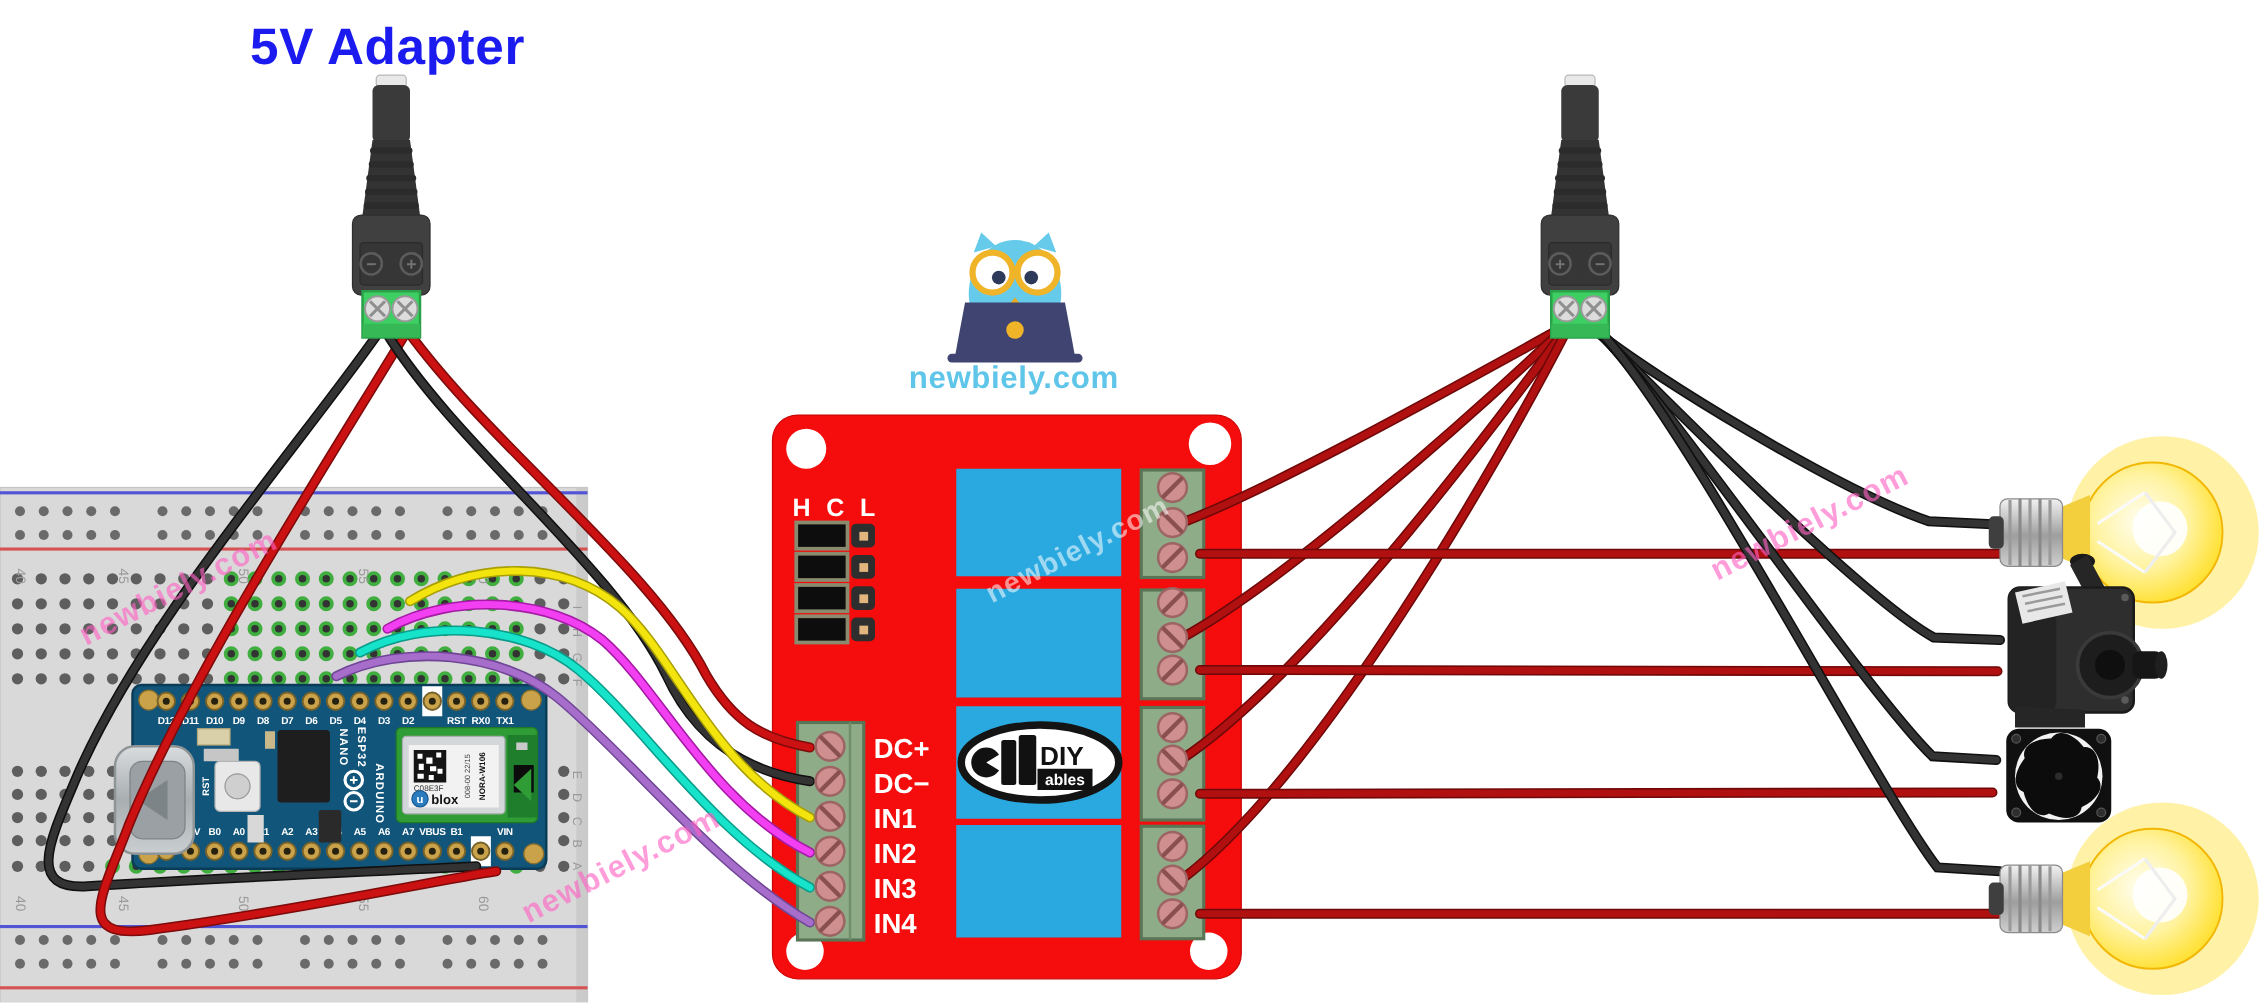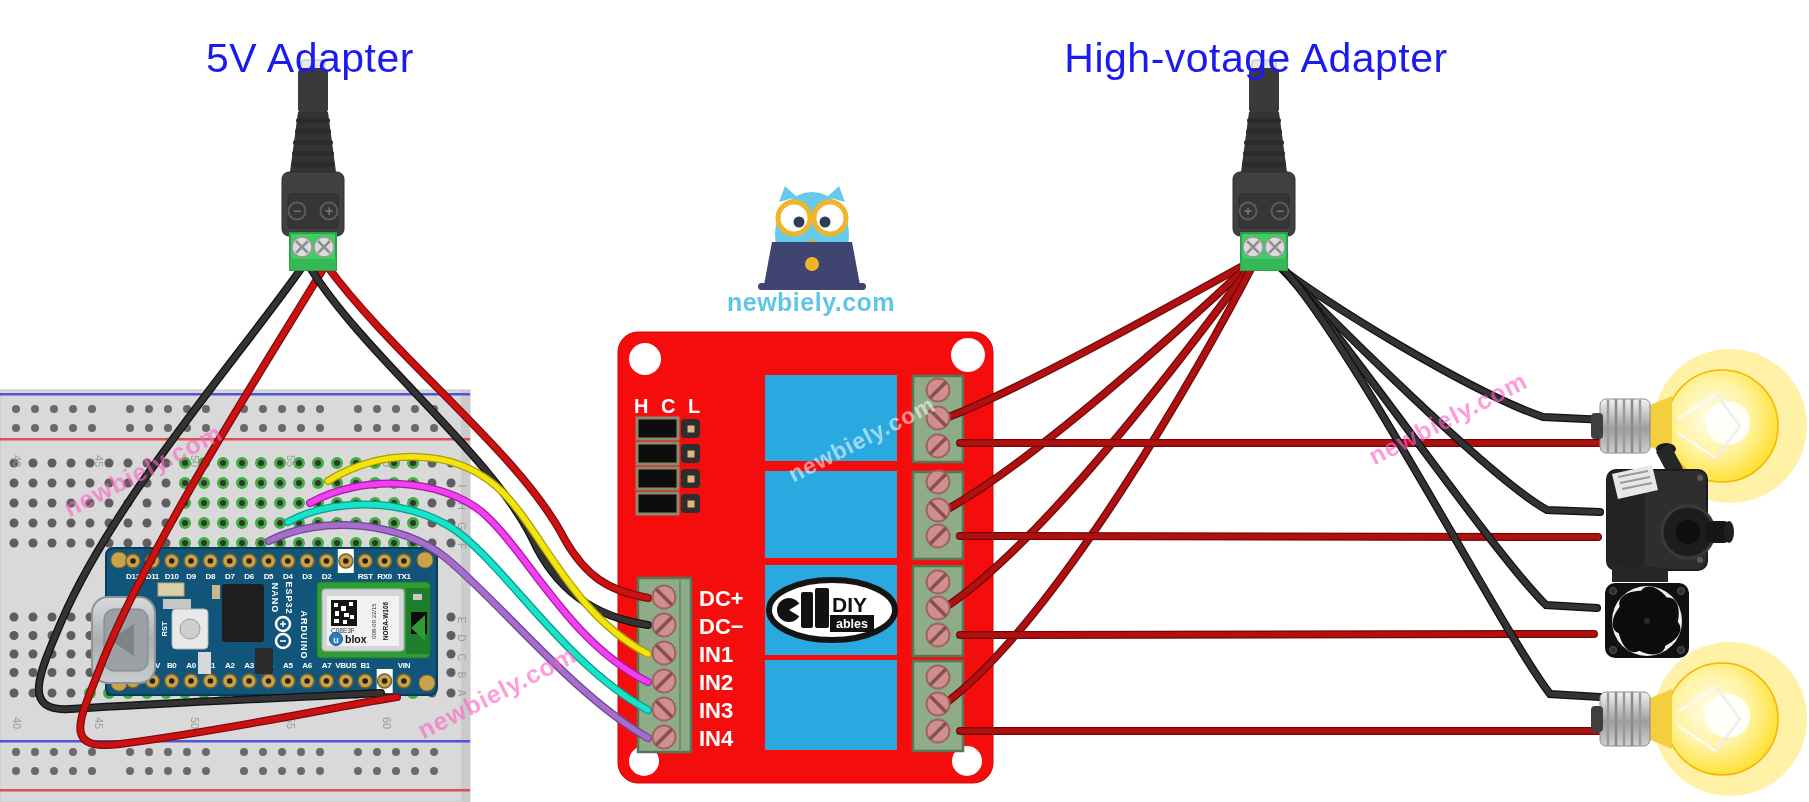--- a/index.html
+++ b/index.html
@@ -1,21 +1,21 @@
 <!DOCTYPE html>
 <html><head>
 <meta charset="utf-8">
 <style>
   html,body{margin:0;padding:0;background:#fff;}
   #stage{position:relative;width:1809px;height:802px;background:#ffffff;overflow:hidden;
          font-family:"Liberation Sans",sans-serif;}
   #scene{position:absolute;left:0;top:0;}
   svg text{font-family:"Liberation Sans",sans-serif;}
-  .title{position:absolute;font-weight:normal;font-size:41px;color:#1b1bf0;
-         text-align:center;letter-spacing:.5px;margin-top:21px;}
+  .title{position:absolute;font-weight:bold;font-size:41px;color:#1b1bf0;
+         text-align:center;letter-spacing:.5px;}
   .logo-text{position:absolute;font-weight:bold;font-size:25px;color:#5fc6e9;
          text-align:center;letter-spacing:.5px;}
   .wm{position:absolute;width:230px;text-align:center;font-size:25px;font-weight:bold;
       transform:rotate(-27deg);letter-spacing:1px;pointer-events:none;}
   .wm-pink{color:rgba(255,95,196,.62);}
   .wm-white{color:rgba(255,255,255,.55);}
 </style>
 </head>
 <body>
 
@@ -833,21 +833,20 @@
     <circle cx="1681" cy="591" r="3.5" fill="#2e2e2e" stroke="#555555"></circle>
     <circle cx="1613" cy="650" r="3.5" fill="#2e2e2e" stroke="#555555"></circle>
     <circle cx="1681" cy="650" r="3.5" fill="#2e2e2e" stroke="#555555"></circle>
   </g>
   <g>
     <use href="#bulb-shape" transform="translate(1722,719)"></use>
   </g>
 </svg>
 
 <div class="title" style="left:150px;top:14px;width:320px;">5V Adapter</div>
-<div class="title" style="left:1036px;top:14px;width:440px;">High-votage Adapter</div>
 <div class="logo-text" style="left:706px;top:288px;width:210px;">newbiely.com</div>
 
 <div class="wm wm-pink" style="left:28px;top:456px;">newbiely.com</div>
 <div class="wm wm-pink" style="left:382px;top:678px;">newbiely.com</div>
 <div class="wm wm-white" style="left:747px;top:426px;font-size:23px;">newbiely.com</div>
 <div class="wm wm-pink" style="left:1333px;top:404px;">newbiely.com</div>
 
 </div>
 
 </body></html>

